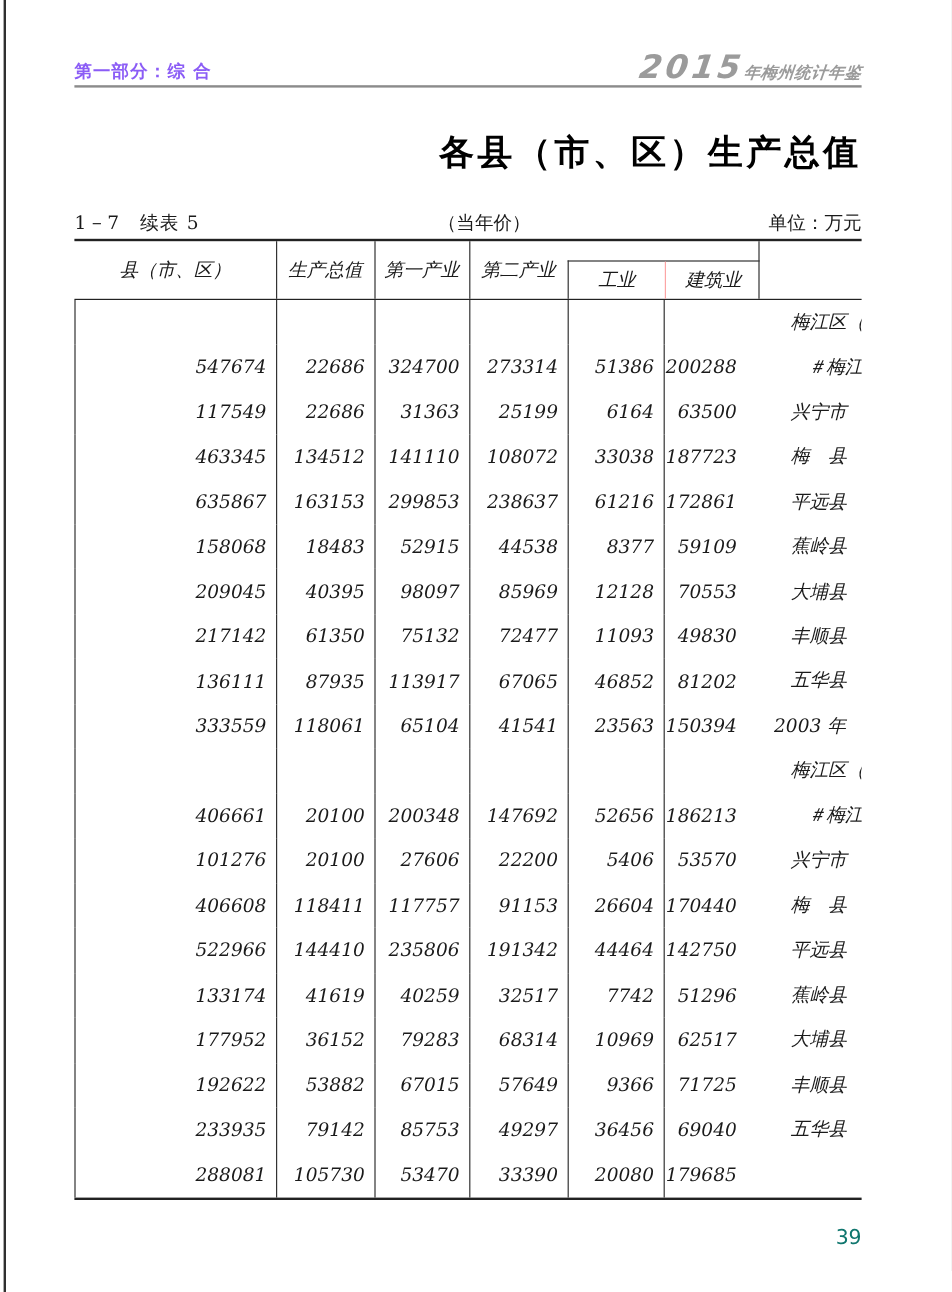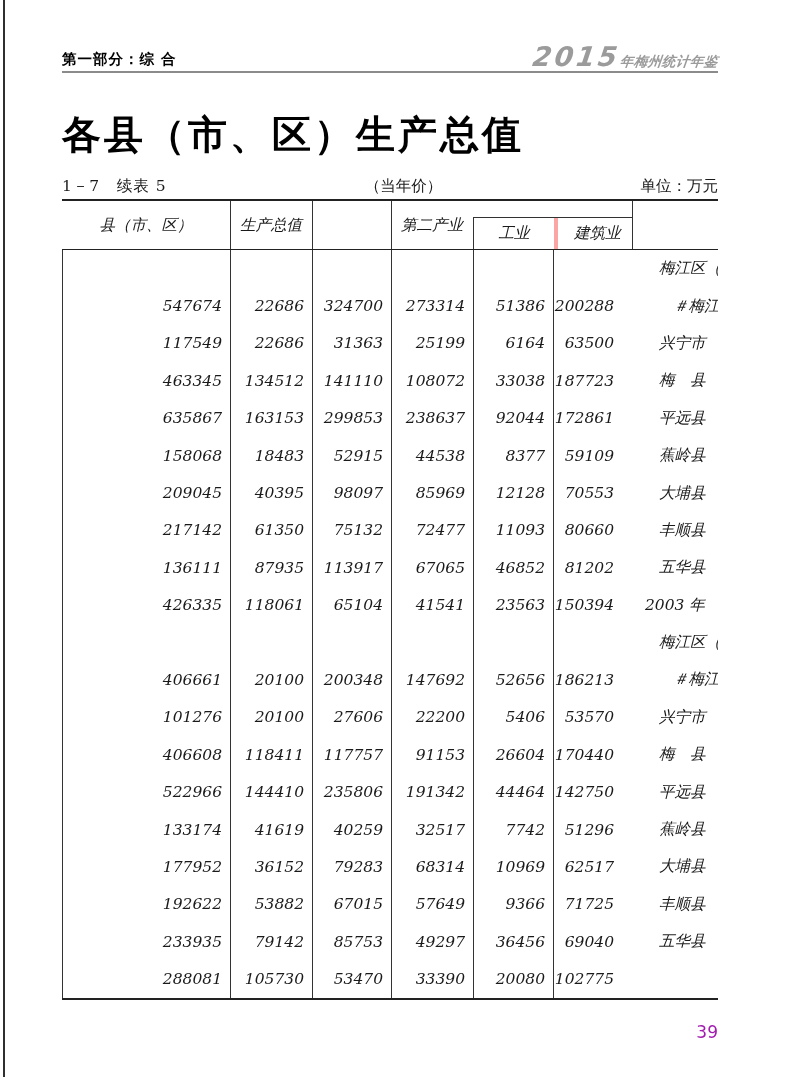--- a/index.html
+++ b/index.html
@@ -15,41 +15,41 @@
     position:absolute;left:3px;top:0;bottom:0;width:1.5px;
     background:#2f2f2f;
   }
   
   .running-head{
     position:absolute;left:62px;width:656px;top:42px;height:30px;
     display:flex;justify-content:space-between;align-items:flex-end;
   }
   .section-label{
     font-family:"DejaVu Sans","Liberation Sans",sans-serif;
-    font-weight:bold;font-size:14.5px;color:#000000;
+    font-weight:bold;font-size:14.5px;color:#8b5cf6;
     letter-spacing:1px;padding-bottom:3px;
   }
   .yearbook-mark{
     color:#9b9b9b;font-style:italic;font-weight:bold;white-space:nowrap;
     font-family:"DejaVu Sans","Liberation Sans",sans-serif;
     display:flex;align-items:baseline;
   }
   .yearbook-mark .y-num{
     font-size:27px;letter-spacing:3px;transform:skewX(-8deg);display:inline-block;
   }
   .yearbook-mark .y-txt{
     font-size:13.5px;letter-spacing:0.5px;transform:skewX(-6deg);display:inline-block;
   }
   .head-rule{
     position:absolute;left:62px;width:656px;top:71px;height:2px;background:#8b8b8b;
   }
   
   .doc-title{
     position:absolute;left:62px;width:656px;top:108px;
-    text-align:left;font-size:39px;font-weight:bold;letter-spacing:3px;color:#000;
+    text-align:right;font-size:29px;font-weight:bold;letter-spacing:3px;color:#000;
   }
   
   .meta-row{
     position:absolute;left:62px;width:656px;top:176px;height:21px;
     display:flex;justify-content:space-between;align-items:flex-end;
     font-size:15.5px;
   }
   .meta-left{letter-spacing:1px;}
   .meta-center{}
   .meta-right{}
@@ -77,21 +77,21 @@
   .subbox{
     position:absolute;left:411px;width:159px;top:16px;bottom:0;
     border-top:1px solid #333;border-left:1px solid #333;
     display:flex;
   }
   .subcell{
     flex:0 0 auto;display:flex;align-items:center;justify-content:center;
     white-space:nowrap;
   }
   .sc-industry{width:80px;}
-  .sc-construction{width:79px;border-left:4px solid #fca5a5;}
+  .sc-construction{width:79px;border-left:1px solid #fca5a5;}
   .hline{position:absolute;top:0;bottom:0;width:1px;background:#333;}
   .hl-1{left:168px;} .hl-2{left:250px;} .hl-3{left:329px;} .hl-4{left:570px;}
   
   .tbody{
     display:grid;
     grid-template-columns:168px 82px 79px 82px 80px 79px 86px;
     grid-auto-rows:37.4px;
     font-size:15.5px;
   }
   .cell{
@@ -101,21 +101,21 @@
   .cell.value{justify-content:flex-end;border-left:1px solid #333;padding-right:8px;}
   .cell.value.last{padding-right:18px;}
   .indent-0{padding-left:13px;}
   .indent-1{padding-left:27px;}
   .indent-2{padding-left:41px;}
   
   .page-number{
     position:absolute;top:1022px;left:62px;width:656px;
     text-align:right;
     font-family:"DejaVu Sans","Liberation Sans",sans-serif;
-    font-size:17px;color:#a21caf;
+    font-size:17px;color:#0f766e;
   }
 </style>
 </head>
 <body>
 
 <div class="page">
   <div class="scan-edge"></div>
 
   <div class="running-head">
     <div class="section-label">第一部分：综 合</div>
@@ -135,20 +135,21 @@
   </div>
 
   <div class="gdp-table">
     <div class="thead">
       <div class="hline hl-1"></div>
       <div class="hline hl-2"></div>
       <div class="hline hl-3"></div>
       <div class="hline hl-4"></div>
       <div class="hcell hc-county">县（市、区）</div>
       <div class="hcell hc-gdp">生产总值</div>
+      <div class="hcell hc-first">第一产业</div>
       <div class="hcell hc-second">第二产业</div>
       <div class="subbox">
         <div class="subcell sc-industry">工业</div>
         <div class="subcell sc-construction">建筑业</div>
       </div>
     </div>
     <div class="tbody" id="tbody">
         <div class="cell value"></div>
         <div class="cell value"></div>
         <div class="cell value"></div>
@@ -174,21 +175,21 @@
         <div class="cell value">134512</div>
         <div class="cell value">141110</div>
         <div class="cell value">108072</div>
         <div class="cell value">33038</div>
         <div class="cell value last">187723</div>
         <div class="cell label indent-1">梅　县</div>
         <div class="cell value">635867</div>
         <div class="cell value">163153</div>
         <div class="cell value">299853</div>
         <div class="cell value">238637</div>
-        <div class="cell value">92044</div>
+        <div class="cell value">61216</div>
         <div class="cell value last">172861</div>
         <div class="cell label indent-1">平远县</div>
         <div class="cell value">158068</div>
         <div class="cell value">18483</div>
         <div class="cell value">52915</div>
         <div class="cell value">44538</div>
         <div class="cell value">8377</div>
         <div class="cell value last">59109</div>
         <div class="cell label indent-1">蕉岭县</div>
         <div class="cell value">209045</div>
@@ -196,30 +197,30 @@
         <div class="cell value">98097</div>
         <div class="cell value">85969</div>
         <div class="cell value">12128</div>
         <div class="cell value last">70553</div>
         <div class="cell label indent-1">大埔县</div>
         <div class="cell value">217142</div>
         <div class="cell value">61350</div>
         <div class="cell value">75132</div>
         <div class="cell value">72477</div>
         <div class="cell value">11093</div>
-        <div class="cell value last">80660</div>
+        <div class="cell value last">49830</div>
         <div class="cell label indent-1">丰顺县</div>
         <div class="cell value">136111</div>
         <div class="cell value">87935</div>
         <div class="cell value">113917</div>
         <div class="cell value">67065</div>
         <div class="cell value">46852</div>
         <div class="cell value last">81202</div>
         <div class="cell label indent-1">五华县</div>
-        <div class="cell value">426335</div>
+        <div class="cell value">333559</div>
         <div class="cell value">118061</div>
         <div class="cell value">65104</div>
         <div class="cell value">41541</div>
         <div class="cell value">23563</div>
         <div class="cell value last">150394</div>
         <div class="cell label indent-0">2003 年</div>
         <div class="cell value"></div>
         <div class="cell value"></div>
         <div class="cell value"></div>
         <div class="cell value"></div>
@@ -280,18 +281,18 @@
         <div class="cell value">85753</div>
         <div class="cell value">49297</div>
         <div class="cell value">36456</div>
         <div class="cell value last">69040</div>
         <div class="cell label indent-1">五华县</div>
         <div class="cell value">288081</div>
         <div class="cell value">105730</div>
         <div class="cell value">53470</div>
         <div class="cell value">33390</div>
         <div class="cell value">20080</div>
-        <div class="cell value last">102775</div>
+        <div class="cell value last">179685</div>
       </div>
   </div>
 
   <div class="page-number">39</div>
 </div>
 
 </body></html>

